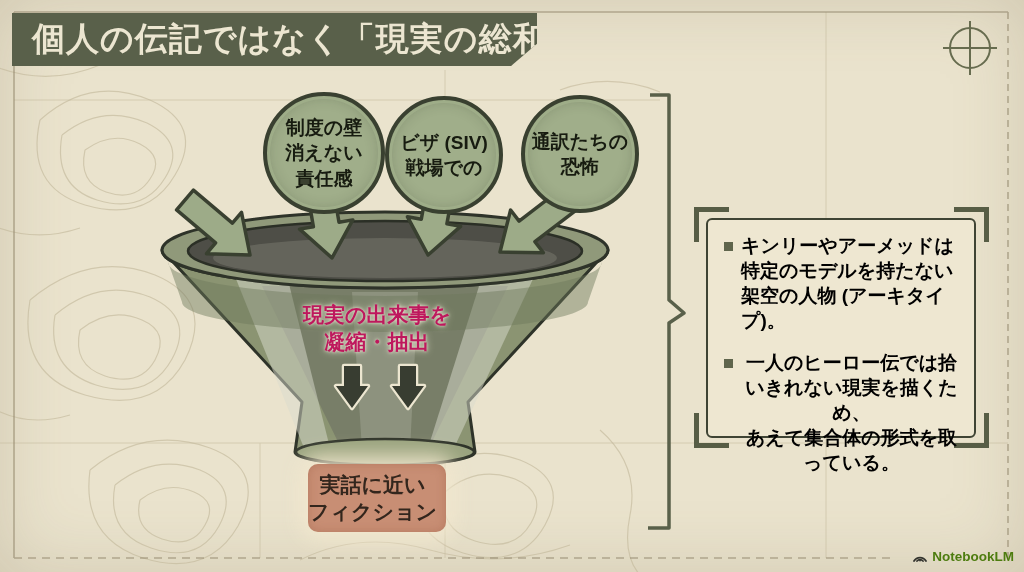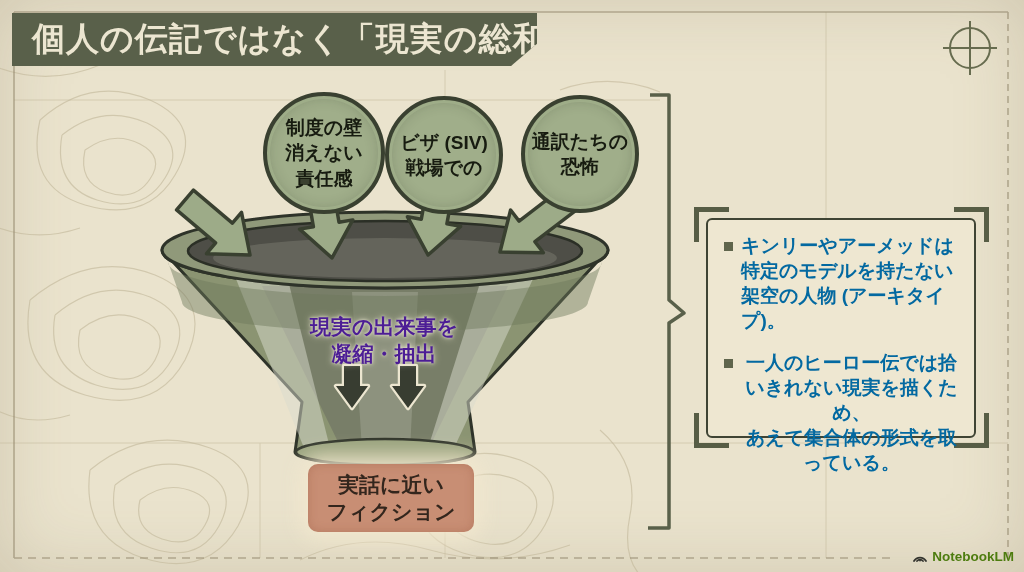--- a/index.html
+++ b/index.html
@@ -27,30 +27,29 @@
     background:#a0ae8a;border:4px solid #394030;
     display:flex;align-items:center;justify-content:center;
     box-shadow:inset 0 0 0 3px rgba(160,174,138,.9),inset 0 0 14px rgba(40,46,30,.25);
   }
   .bubble span{
     color:#171b10;font-weight:700;font-size:19px;line-height:1.32;
     text-align:center;white-space:pre-line;
   }
   
   #funnel-label{
-    position:absolute;left:271px;top:301px;width:226px;text-align:center;
-    color:#4c1d95;font-weight:700;font-size:21px;line-height:1.3;white-space:pre-line;
+    position:absolute;left:264px;top:301px;width:226px;text-align:center;
+    color:#be185d;font-weight:700;font-size:21px;line-height:1.3;white-space:pre-line;
     text-shadow:0 0 7px rgba(240,235,214,.95),0 0 3px rgba(240,235,214,.9);
-    margin-top:12px;
   }
   
   #output-box{
-    position:absolute;left:308px;top:464px;width:166px;height:68px;
+    position:absolute;left:308px;top:464px;width:138px;height:68px;
     background:#c88e74;border-radius:10px;
-    display:flex;align-items:center;justify-content:center;
+    display:flex;align-items:center;
     box-shadow:0 0 20px 8px rgba(241,231,206,.95),inset 0 0 10px rgba(150,85,60,.35);
   }
   #output-box span{
     color:#33261d;font-weight:700;font-size:21px;line-height:1.3;
     text-align:center;white-space:pre-line;
   }
   
   #notes{
     position:absolute;left:706px;top:218px;width:270px;height:220px;
     background:#eee7d1;border:2px solid #3f4434;border-radius:6px;
@@ -58,21 +57,21 @@
   }
   .corner{position:absolute;width:30px;height:30px;}
   .corner.tl{left:694px;top:207px;border-left:5px solid #575d45;border-top:5px solid #575d45;}
   .corner.tr{left:954px;top:207px;border-right:5px solid #575d45;border-top:5px solid #575d45;}
   .corner.bl{left:694px;top:413px;border-left:5px solid #575d45;border-bottom:5px solid #575d45;}
   .corner.br{left:954px;top:413px;border-right:5px solid #575d45;border-bottom:5px solid #575d45;}
   .bullet-row{display:flex;align-items:flex-start;}
   .bullet-row + .bullet-row{margin-top:17px;text-align:center;}
   .bullet-sq{flex:0 0 auto;width:9px;height:9px;background:#5f654c;margin:9px 8px 0 2px;}
   .bullet-row span.txt{
-    color:#0369a1;font-weight:700;font-size:19px;line-height:25px;white-space:pre-line;
+    color:#000000;font-weight:700;font-size:19px;line-height:25px;white-space:pre-line;
   }
   
   #brand{
     position:absolute;right:10px;top:549px;display:flex;align-items:center;gap:4px;
     color:#4d7c0f;font-weight:700;font-size:13.5px;
   }
 </style>
 </head>
 <body>
 

